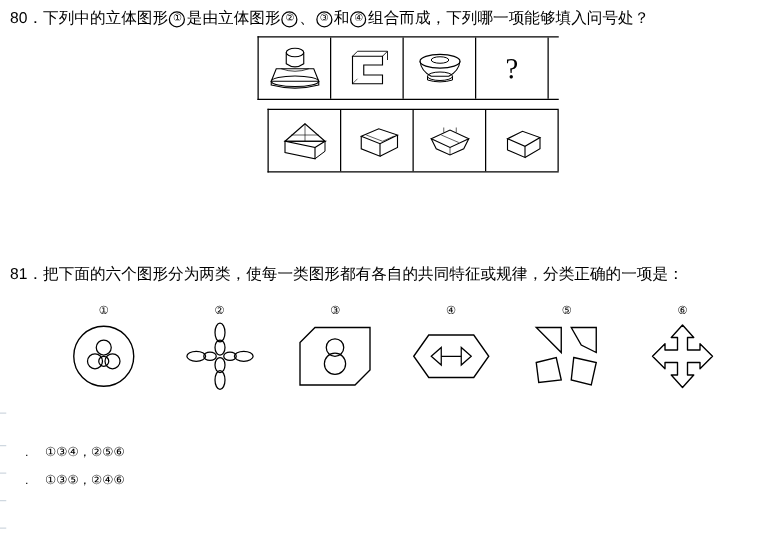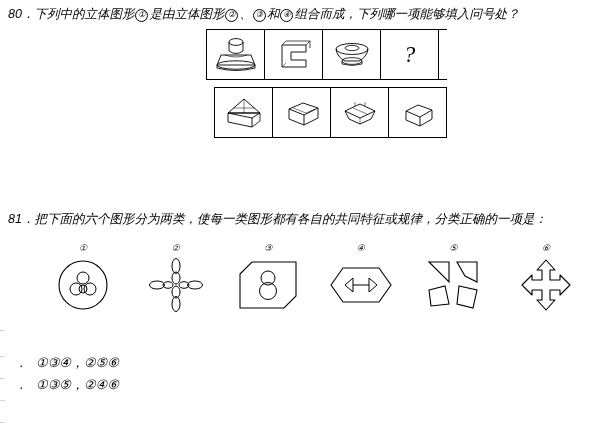--- a/index.html
+++ b/index.html
@@ -12,21 +12,20 @@
     height: 448px;
     position: relative;
     font-family: "Liberation Sans", sans-serif;
     color: #000000;
     overflow: hidden;
   }
   .page {
     position: relative;
     width: 610px;
     height: 448px;
-    font-style: italic;
   }
 
   
   .q80-text {
     position: absolute;
     left: 8px;
     top: 6px;
     font-size: 12.5px;
     line-height: 16px;
     white-space: nowrap;
@@ -113,21 +112,21 @@
     display: flex;
     align-items: center;
     justify-content: center;
   }
 
   
   .answers {
     position: absolute;
     left: 20px;
     top: 352px;
-    font-size: 13px;
+    font-size: 10px;
     line-height: 22px;
   }
   .ans-row { white-space: nowrap; }
   .ans-dot {
     display: inline-block;
     width: 16px;
   }
 
   
   .edge-mark {

